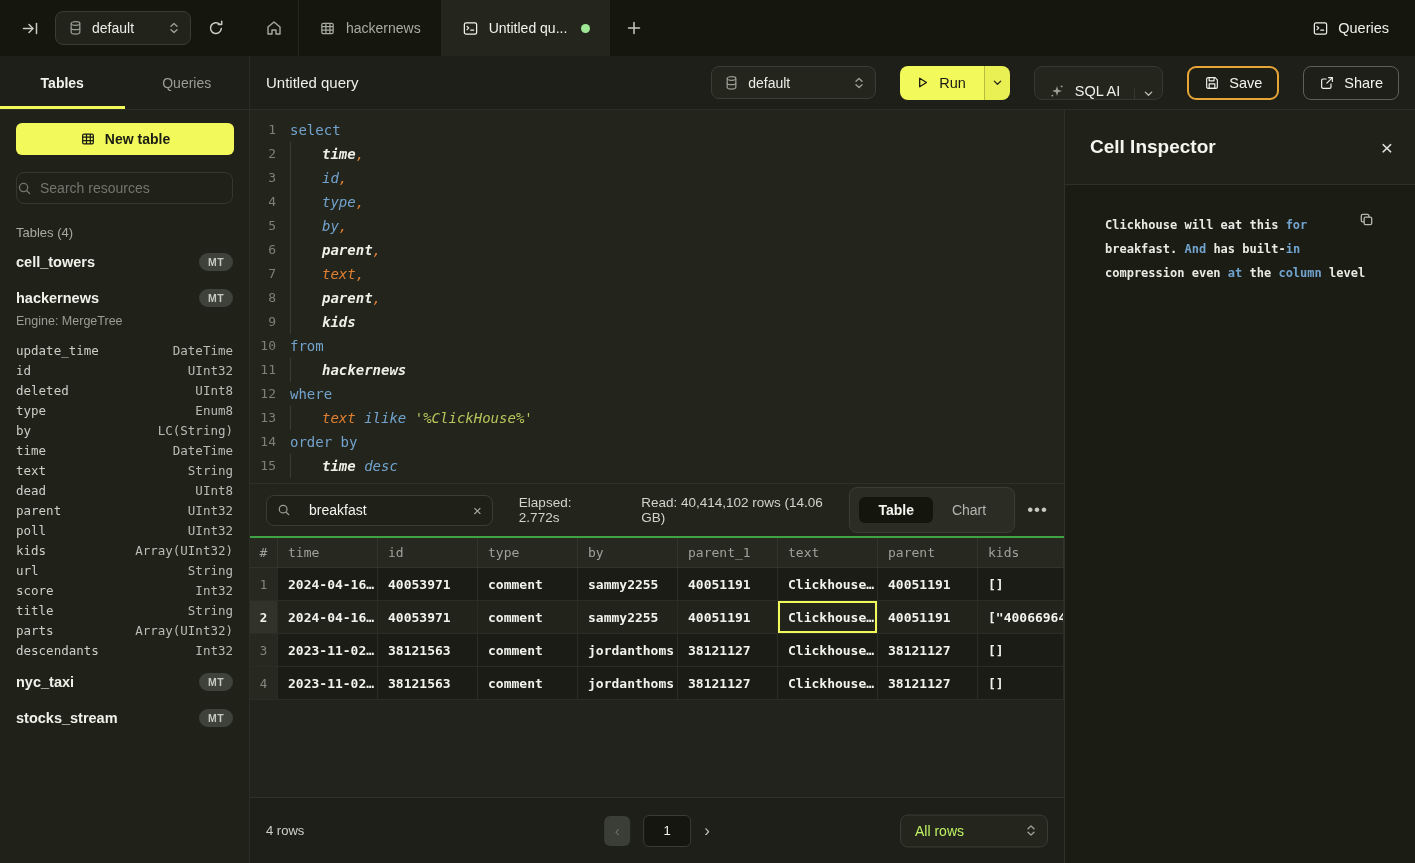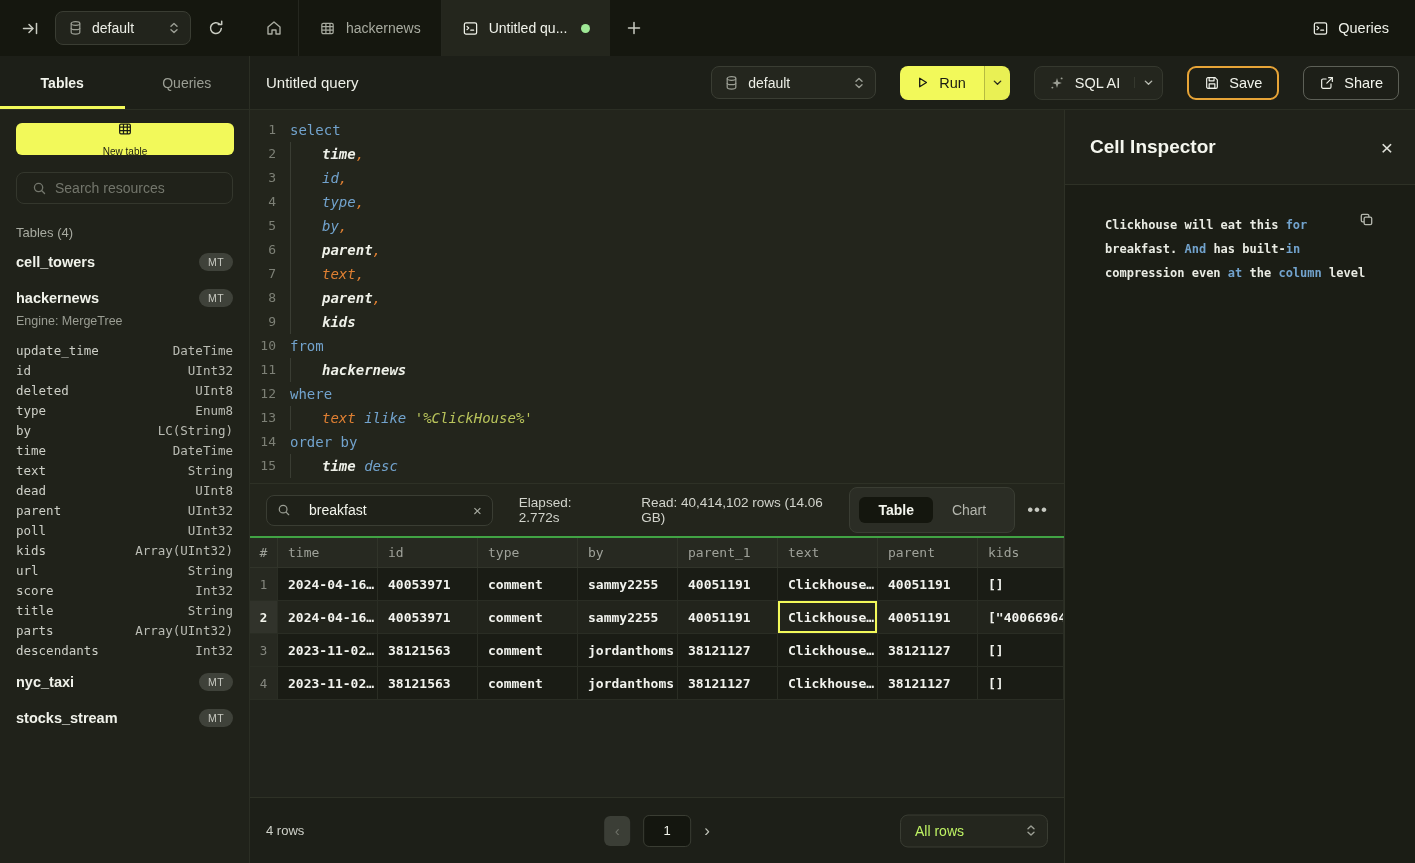--- a/index.html
+++ b/index.html
@@ -34,40 +34,40 @@
   .side-tabs .underline { position:absolute; left:0; bottom:0; width:125px; height:3px; background:#f2f95a; }
 
   
   .toolbar { grid-column:2 / 4; display:flex; align-items:center; background:#1d1f18;
     border-bottom:1px solid #2b2e24; padding:0 16px; gap:24px; }
   .qtitle { font-size:15px; color:#eff1e9; margin-right:auto; }
   .toolbar .db-select { width:165px; height:33px; background:#24261e; }
   .run-btn { display:flex; align-items:stretch; height:34px; border-radius:8px; overflow:hidden; cursor:pointer; }
   .run-main { display:flex; align-items:center; gap:9px; background:#f2f95a; color:#191b12; font-size:14.5px; font-weight:500; padding:0 18px 0 15px; }
   .run-caret { width:26px; display:flex; align-items:center; justify-content:center; background:#e9f054; color:#2a2c1d; border-left:1px solid rgba(0,0,0,.22); }
-  .sqlai-btn { display:flex; align-items:center; height:34px; background:#24261e; border:1px solid #35382e; border-radius:8px; overflow:hidden; cursor:pointer; }
+  .sqlai-btn { display:flex; align-items:flex-end; height:34px; background:#24261e; border:1px solid #35382e; border-radius:8px; overflow:hidden; cursor:pointer; }
   .sqlai-main { display:flex; align-items:center; gap:10px; padding:0 14px; color:#eff1e9; font-size:14.5px; }
   .sqlai-caret { width:28px; display:flex; align-items:center; justify-content:center; color:#b9bcb2; border-left:1px solid #35382e; }
   .save-btn { display:flex; align-items:center; gap:9px; height:34px; padding:0 15px; background:#1d1f17;
     border:2px solid #e7a437; border-radius:9px; color:#f2f4ec; font-size:14.5px; cursor:pointer; }
   .share-btn { display:flex; align-items:center; gap:9px; height:34px; padding:0 15px; background:transparent;
     border:1px solid #5d6057; border-radius:8px; color:#f2f4ec; font-size:14.5px; cursor:pointer; }
 
   
   .sidebar { border-right:1px solid #2b2e24; background:#20221a; overflow:hidden; padding-top:13px; }
   .newtable-btn { display:flex; align-items:center; justify-content:center; gap:9px; margin:0 16px; height:32px;
-    background:#f2f95a; border:none; border-radius:6px; color:#1a1c13; font-size:10px; font-weight:400; width:218px; cursor:pointer;flex-direction:column; }
+    background:#f2f95a; border:none; border-radius:6px; color:#1a1c13; font-size:14px; font-weight:700; width:218px; cursor:pointer; }
   .side-search { display:flex; align-items:center; gap:8px; margin:17px 16px 0; height:32px; border:1px solid #34372d;
-    border-radius:8px; padding:0 15px; color:#73766c; }
+    border-radius:8px; padding:0 0; color:#73766c; }
   .side-search input { background:transparent; border:none; outline:none; color:#e5e7df; font-size:14px; width:100%; }
   .side-search input::placeholder { color:#73766c; }
   .section-label { margin:21px 16px 0 16px; font-size:13px; color:#a8aba1; }
   .tbl-row { display:flex; align-items:center; justify-content:space-between; padding:0 16px 0 16px; height:28px; margin-top:8px; cursor:pointer; }
   .tbl-name { font-size:14.5px; font-weight:600; color:#f0f2ea; }
-  .mt-badge { background:#3f423a; color:#c7c9c1; font-size:10.5px; font-weight:400; letter-spacing:.4px;
+  .mt-badge { background:#3f423a; color:#c7c9c1; font-size:10.5px; font-weight:700; letter-spacing:.4px;
     border-radius:10px; padding:3px 9px; }
   .engine-line { padding:2px 16px 6px; font-size:12.5px; color:#9b9e94; }
   .schema-row { display:flex; justify-content:space-between; padding:0 16px; height:20px; align-items:center; cursor:pointer; }
   .schema-name { font-family:"DejaVu Sans Mono", monospace; font-size:12.5px; color:#cdcfc7; }
   .schema-type { font-family:"DejaVu Sans Mono", monospace; font-size:12.5px; color:#babcb4; }
   #schema-columns { margin:6px 0 8px; }
 
   
   .main { display:flex; flex-direction:column; background:#23251c; overflow:hidden; }
   .editor { height:373px; flex:none; padding-top:8px; overflow:hidden; cursor:text; }

